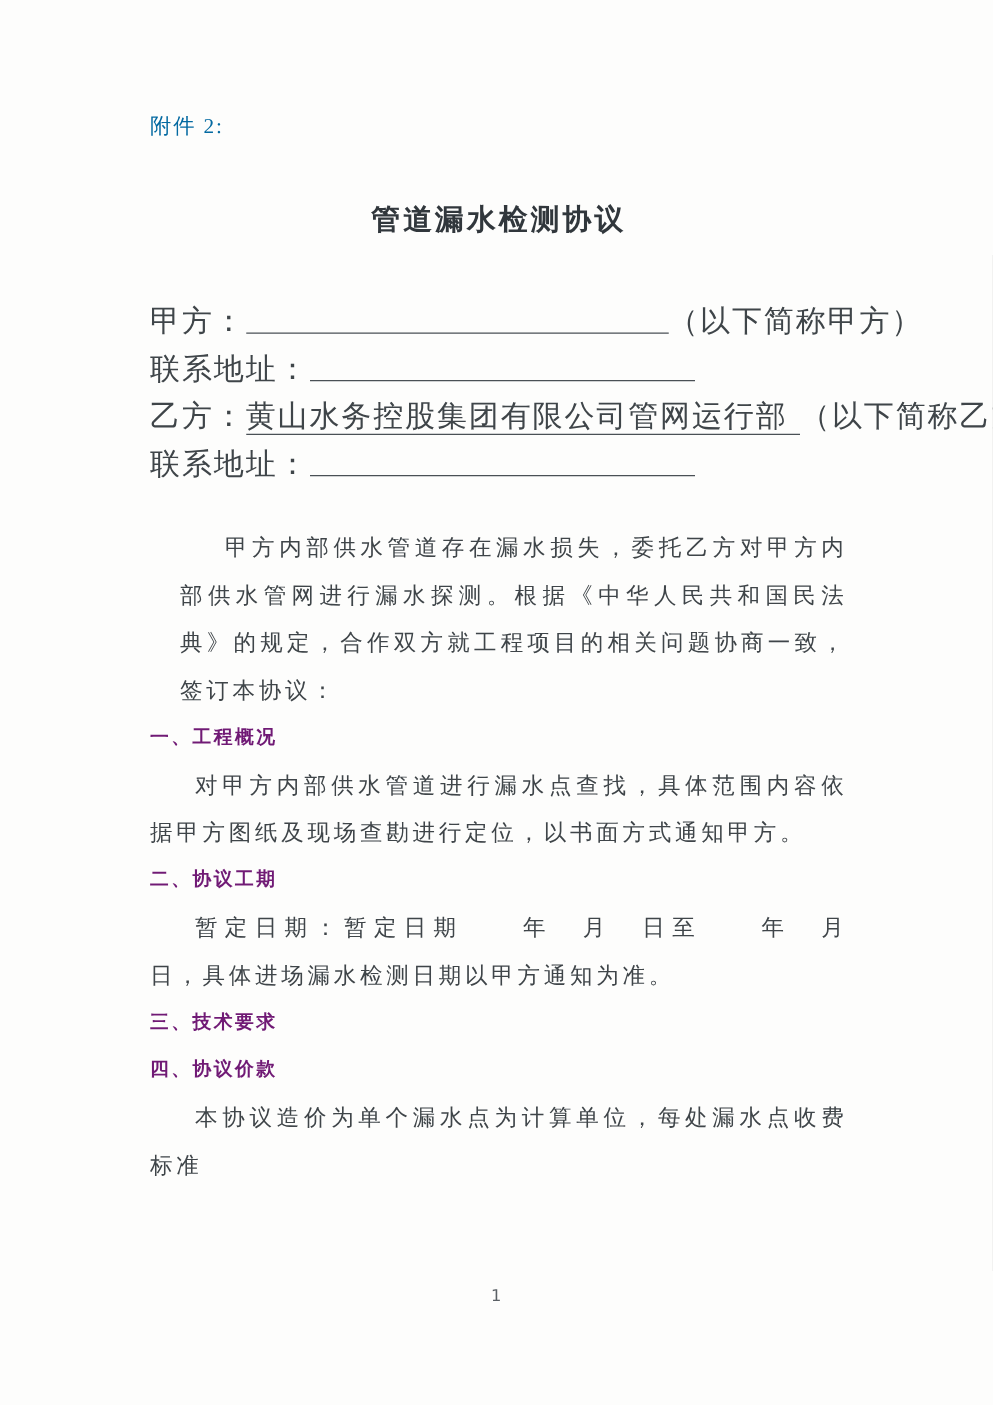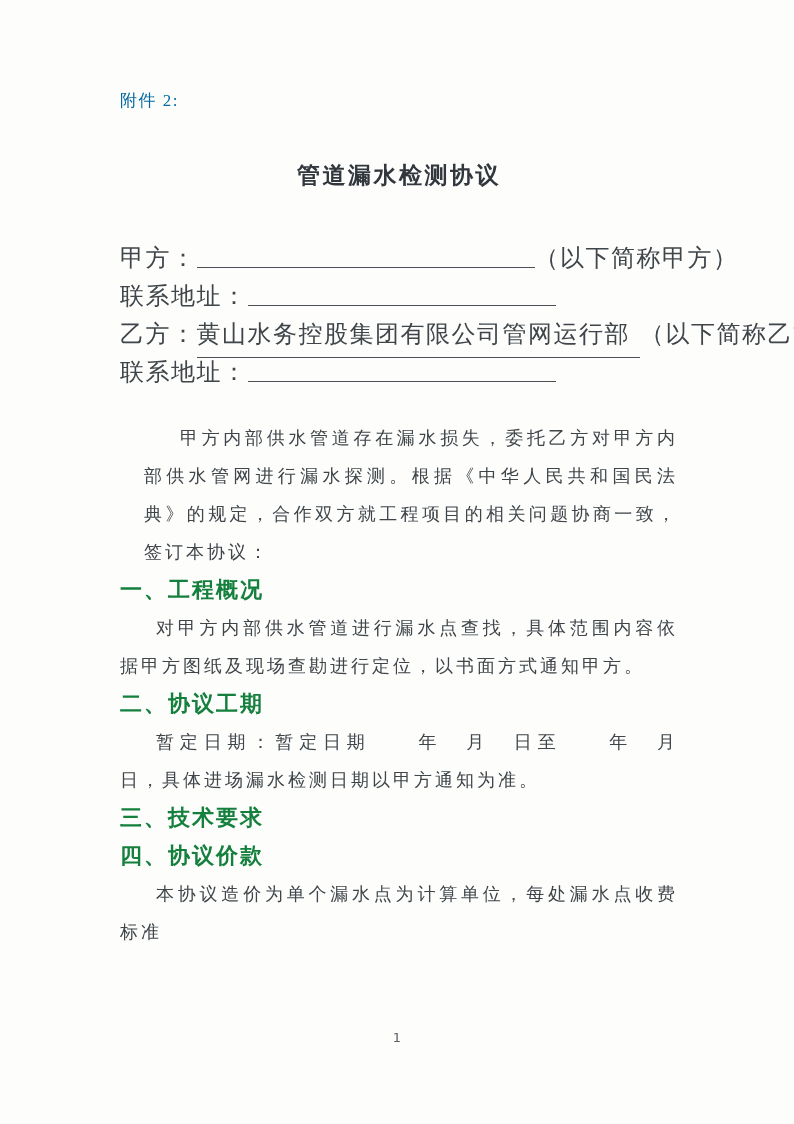--- a/index.html
+++ b/index.html
@@ -54,44 +54,44 @@
     display: inline-block;
     border-bottom: 1.5px solid #4a5055;
     height: 24px;
     vertical-align: -2px;
   }
   .blank-a    { width: 338px; }
   .blank-addr { width: 308px; }
   .u-text {
     border-bottom: 1.5px solid #4a5055;
     padding-right: 10px;
-    padding-bottom: 10px;
+    padding-bottom: 0;
   }
   .bodytext {
     font-size: 18px;
     line-height: 38px;
     letter-spacing: 3px;
     text-align: justify;
   }
   .intro {
     margin-top: 28px;
     margin-left: 24px;
   }
   .para {
     margin: 0;
     text-indent: 2em;
   }
   .sec-heading {
     margin: 0;
     font-family: "Liberation Sans", "DejaVu Sans", sans-serif;
     font-weight: bold;
-    font-size: 22px;
+    font-size: 15px;
     line-height: 38px;
     letter-spacing: 2px;
-    color: #15803d;
+    color: #701a75;
     text-indent: 0;
   }
   .page-number {
     position: absolute;
     bottom: 79px;
     left: 0;
     width: 100%;
     text-align: center;
     font-family: "DejaVu Sans", "Liberation Sans", sans-serif;
     font-size: 13px;

